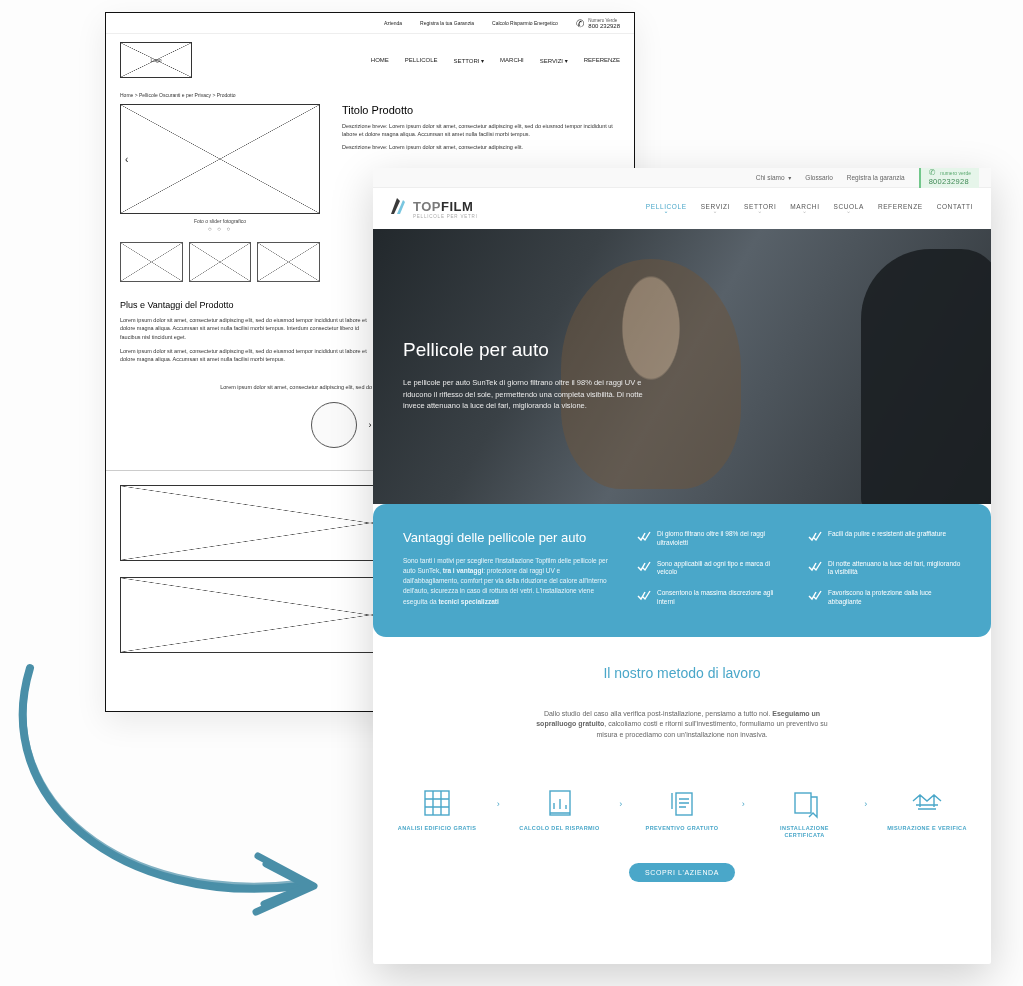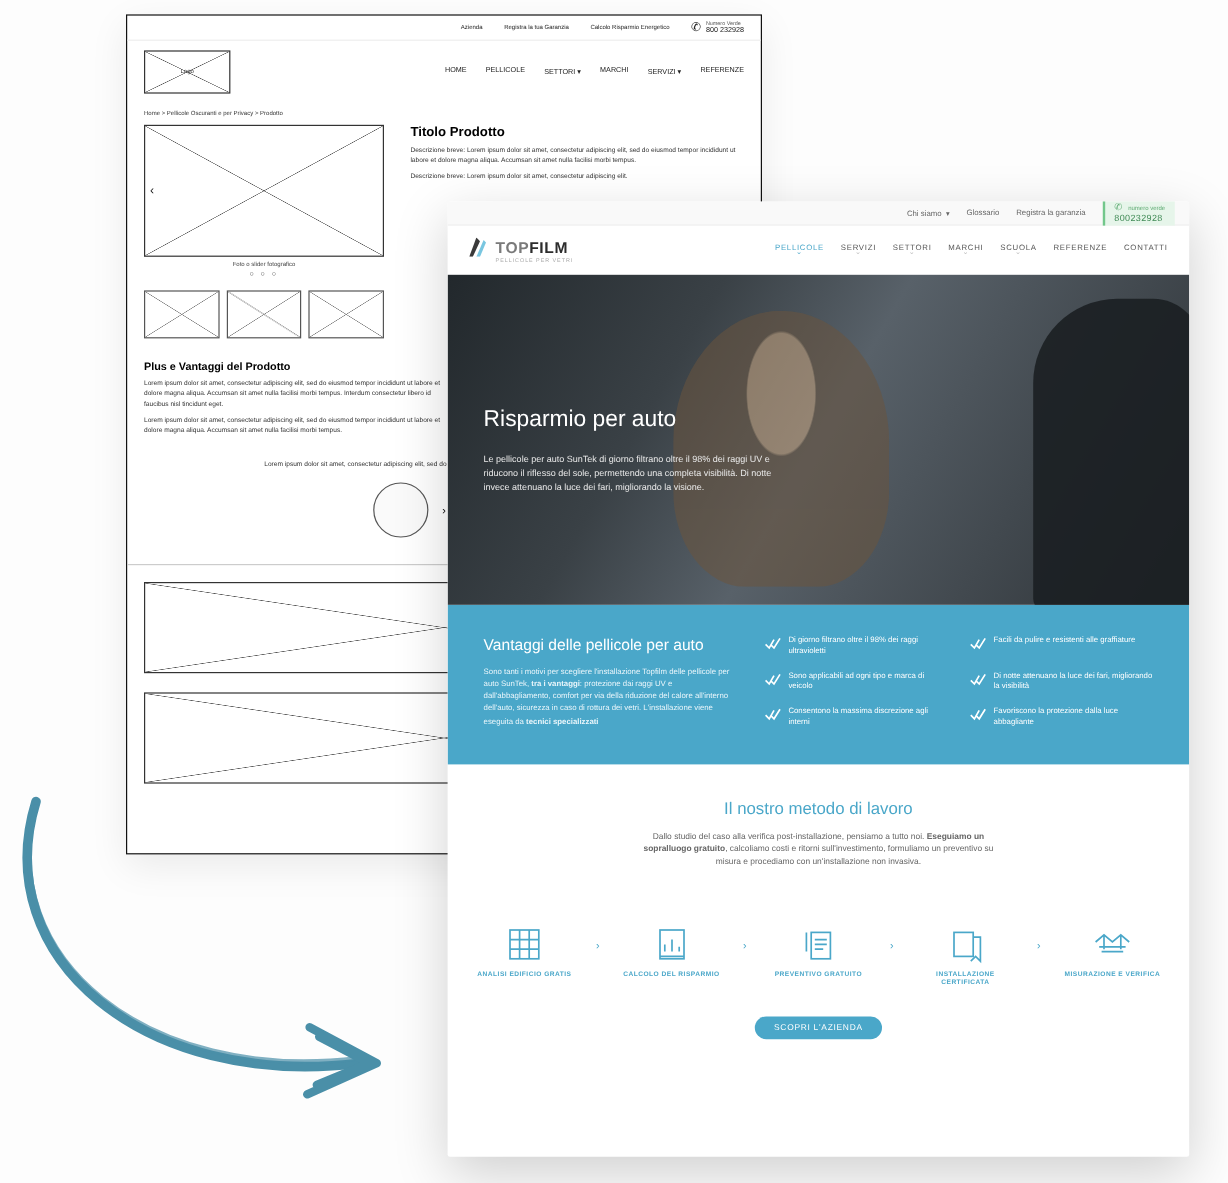--- a/index.html
+++ b/index.html
@@ -71,24 +71,24 @@
   .wf-dots { text-align: center; letter-spacing: 2px; font-size: 6px; color: #444; margin-top: 2px; }
   .wf-thumbs { display: flex; gap: 6px; margin-top: 10px; }
   .wf-thumb {
     flex: 1; height: 40px;
     border: 1px solid #555;
     background:
       linear-gradient(to top right, transparent calc(50% - .5px), #777 50%, transparent calc(50% + .5px)),
       linear-gradient(to top left,  transparent calc(50% - .5px), #777 50%, transparent calc(50% + .5px));
   }
   .wf-prod { flex: 1; }
-  .wf-prod h2 { font-size: 11px; font-weight: 700; margin-bottom: 6px; }
+  .wf-prod h2 { font-size: 11px; font-weight: 400; margin-bottom: 6px; }
   .wf-prod p { font-size: 5.5px; line-height: 1.5; color: #333; margin-bottom: 4px; }
   .wf-plus { padding: 14px; }
-  .wf-plus h3 { font-size: 9px; font-weight: 700; margin-bottom: 6px; }
+  .wf-plus h3 { font-size: 9px; font-weight: 400; margin-bottom: 6px; }
   .wf-plus p { font-size: 5.5px; line-height: 1.5; color: #333; width: 50%; margin-bottom: 6px; }
   .wf-feelings { text-align: center; padding: 0 14px; }
   .wf-feelings .ftext { font-size: 5.5px; color: #333; line-height: 1.5; margin-bottom: 10px; }
   .wf-feelings .circles { display: flex; justify-content: center; align-items: center; gap: 12px; }
   .wf-feelings .circle { width: 46px; height: 46px; border-radius: 50%; border: 1px solid #555; background:#fafafa; }
   .wf-feelings .arr { font-size: 9px; color: #000; }
   .wf-sep { margin: 22px 0 14px; border-top: 1px solid #ccc; }
   .wf-boxes { padding: 0 14px 14px; display: flex; flex-direction: column; gap: 16px; }
   .wf-box {
     width: 100%; height: 76px;
@@ -166,31 +166,31 @@
     border-radius: 70px 40px 10px 10px;
     opacity:.9;
   }
   .mk-hero h1 { font-size: 19px; font-weight: 300; margin-bottom: 10px; position: relative; z-index: 2; }
   .mk-hero p  { font-size: 7.5px; line-height: 1.55; max-width: 260px; position: relative; z-index: 2; color: #e9e9e9; margin-top: 16px; }
 
   .mk-blueband {
     background: #4aa7c9;
     color: #fff;
     padding: 26px 30px 30px;
-    display: flex; gap: 24px;
+    display: flex; gap: 24px; border-radius: 13px;
   }
   .mk-blue-left  { flex: 0 0 210px; }
   .mk-blue-left h2 { font-size: 13px; font-weight: 400; line-height: 1.25; margin-bottom: 10px; }
   .mk-blue-left p  { font-size: 6.5px; line-height: 1.55; color: #eaf6fb; }
   .mk-blue-right { flex: 1; display: grid; grid-template-columns: 1fr 1fr; column-gap: 18px; row-gap: 12px; align-content: start; }
   .mk-adv { display: flex; gap: 6px; align-items: flex-start; font-size: 6.5px; line-height: 1.35; }
   .mk-adv svg { flex: 0 0 auto; margin-top: 1px; }
 
   .mk-method { padding: 28px 30px 20px; text-align: center; }
-  .mk-method h2 { font-size: 14px; font-weight: 400; color: #4aa7c9; margin-bottom: 12px; }
+  .mk-method h2 { font-size: 14px; font-weight: 400; color: #4aa7c9; margin-bottom: 28px; }
   .mk-method p  { font-size: 7px; line-height: 1.55; color: #666; max-width: 300px; margin: 0 auto; }
   .mk-steps { display: flex; align-items: flex-start; justify-content: space-between; padding: 24px 22px 6px; }
   .mk-step { width: 84px; text-align: center; }
   .mk-step .ic { height: 36px; display: flex; align-items: center; justify-content: center; }
   .mk-step .lbl { font-size: 5.5px; letter-spacing: .4px; color: #4aa7c9; font-weight: 700; line-height: 1.3; margin-top: 4px; }
   .mk-step-arr { color: #4aa7c9; font-size: 9px; margin-top: 14px; }
   .mk-cta-wrap { text-align: center; padding: 16px 0 26px; }
   .mk-cta {
     display: inline-block; background: #4aa7c9; color: #fff;
     border: none; border-radius: 14px;
@@ -307,21 +307,21 @@
       <span class="mk-nav-item"><span>SERVIZI</span><span class="chev">⌄</span></span>
       <span class="mk-nav-item"><span>SETTORI</span><span class="chev">⌄</span></span>
       <span class="mk-nav-item"><span>MARCHI</span><span class="chev">⌄</span></span>
       <span class="mk-nav-item"><span>SCUOLA</span><span class="chev">⌄</span></span>
       <span class="mk-nav-item">REFERENZE</span>
       <span class="mk-nav-item">CONTATTI</span>
     </div>
   </div>
 
   <div class="mk-hero">
-    <h1>Risparmio per auto</h1>
+    <h1>Pellicole per auto</h1>
     <p>Le pellicole per auto SunTek di giorno filtrano oltre il 98% dei raggi UV e riducono il riflesso del sole, permettendo una completa visibilità. Di notte invece attenuano la luce dei fari, migliorando la visione.</p>
   </div>
 
   <div class="mk-blueband">
     <div class="mk-blue-left">
       <h2>Vantaggi delle pellicole per auto</h2>
       <p>
         <span>Sono tanti i motivi per scegliere l'installazione Topfilm delle pellicole per auto SunTek, </span><b>tra i vantaggi</b><span>: protezione dai raggi UV e dall'abbagliamento, comfort per via della riduzione del calore all'interno dell'auto, sicurezza in caso di rottura dei vetri. L'installazione viene eseguita da </span><b>tecnici specializzati</b>
       </p>
     </div>

